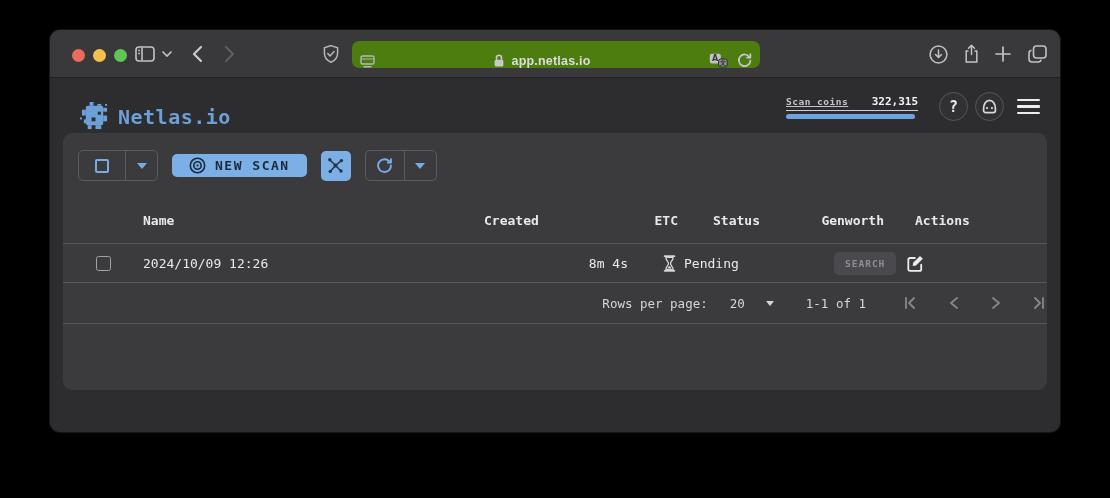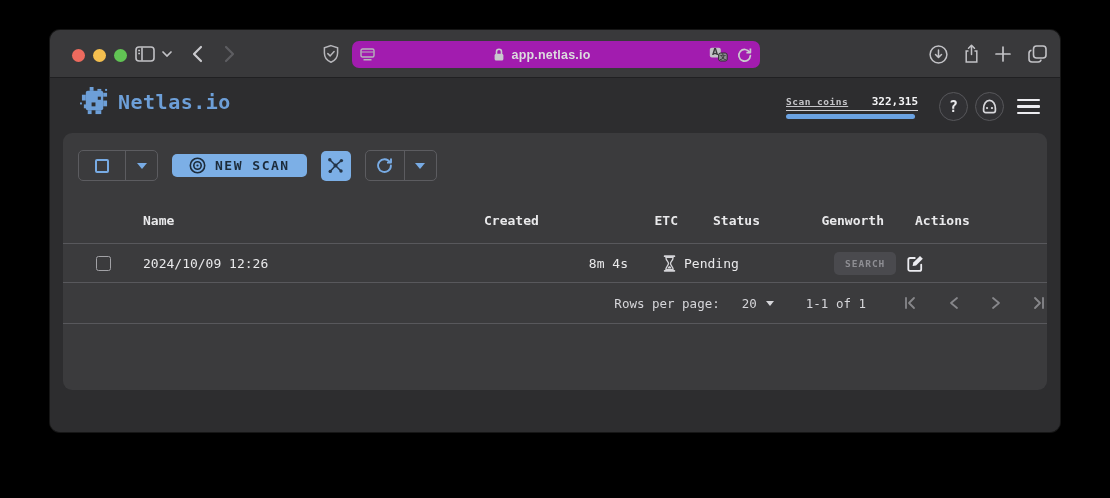--- a/index.html
+++ b/index.html
@@ -12,30 +12,30 @@
             box-shadow:0 0 0 1px #161616, 0 12px 34px rgba(0,0,0,.7); }
 
   
   .chrome { position:relative; height:48px; background:#39393b;
             border-bottom:1px solid #202022; font-family:"Liberation Sans", sans-serif; }
   .lights { position:absolute; left:22px; top:19px; display:flex; gap:8px; }
   .light { width:13px; height:13px; border-radius:50%; }
   .light.red{background:#ed6a5e;} .light.yellow{background:#f4bf4f;} .light.green{background:#61c454;}
   .chrome-ico { position:absolute; top:0; height:48px; display:flex; align-items:center; justify-content:center; }
   .urlbar { position:absolute; left:302px; top:11px; width:408px; height:27px;
-            background:#a21caf; border-radius:7px; display:flex; align-items:center; padding:0 8px; }
+            background:#4d7c0f; border-radius:7px; display:flex; align-items:flex-end; padding:0 8px; }
   .urlbar-center { flex:1; display:flex; align-items:center; justify-content:center; gap:6px; }
   .url-text { color:#dcdcde; font-size:12.5px; font-weight:bold; letter-spacing:.2px; }
   .url-right { display:flex; align-items:center; gap:9px; }
 
   
   .webpage { position:relative; height:354px; background:#2d2d2f; }
 
   .app-header { position:relative; height:55px; }
-  .brand-wrap { position:absolute; left:30px; top:9px; display:flex; align-items:center; gap:9px; }
+  .brand-wrap { position:absolute; left:30px; top:24px; display:flex; align-items:center; gap:9px; }
   .brand { color:#6d9fd8; font-size:20px; font-weight:bold; letter-spacing:.5px; }
   .header-right { position:absolute; right:20px; top:9px; display:flex; align-items:center; }
 
   .coins { width:132px; margin-right:21px; margin-top:6px; }
   .coins-row { display:flex; justify-content:space-between; align-items:baseline; }
   .coins-label { font-size:9.5px; font-weight:bold; color:#c4c4c8; letter-spacing:.5px;text-decoration:underline; }
   .coins-value { font-size:11px; font-weight:bold; color:#f4f4f6; }
   .coins-line { height:1px; background:#cfcfd3; margin-top:2px; }
   .coins-bar { height:5px; background:#6ba3e3; border-radius:2.5px; margin-top:3px; width:129px; }
 
@@ -79,21 +79,21 @@
   .row-cbx { width:15px; height:15px; border:1.5px solid #a2a2a6; border-radius:2.5px; background:transparent; }
   .search-btn { background:#4a4a4e; border:none; border-radius:5px; color:#8e8e93;
                 font-family:"DejaVu Sans Mono", monospace; font-size:9.5px; font-weight:bold;
                 letter-spacing:1px; padding:6px 11px; }
 
   
   .pager { height:41px; display:flex; align-items:center; justify-content:flex-end;
            border-bottom:1px solid #58585c;
            color:#d6d6da; font-size:12.5px; }
   .pager .rpp-label { margin-right:22px; }
-  .rpp-select { display:flex; align-items:center; gap:9px; margin-right:32px; cursor:pointer; }
+  .rpp-select { display:flex; align-items:center; gap:21px; margin-right:32px; cursor:pointer; }
   .rpp-caret { width:0; height:0; border-left:4.5px solid transparent; border-right:4.5px solid transparent;
                border-top:5.5px solid #d6d6da; }
   .range { margin-right:36px; }
   .nav-icons { display:flex; align-items:center; gap:27px; }
   .nav-btn { display:flex; align-items:center; justify-content:center; width:16px; height:16px; }
 </style>
 </head>
 <body>
 
 <div class="window">

